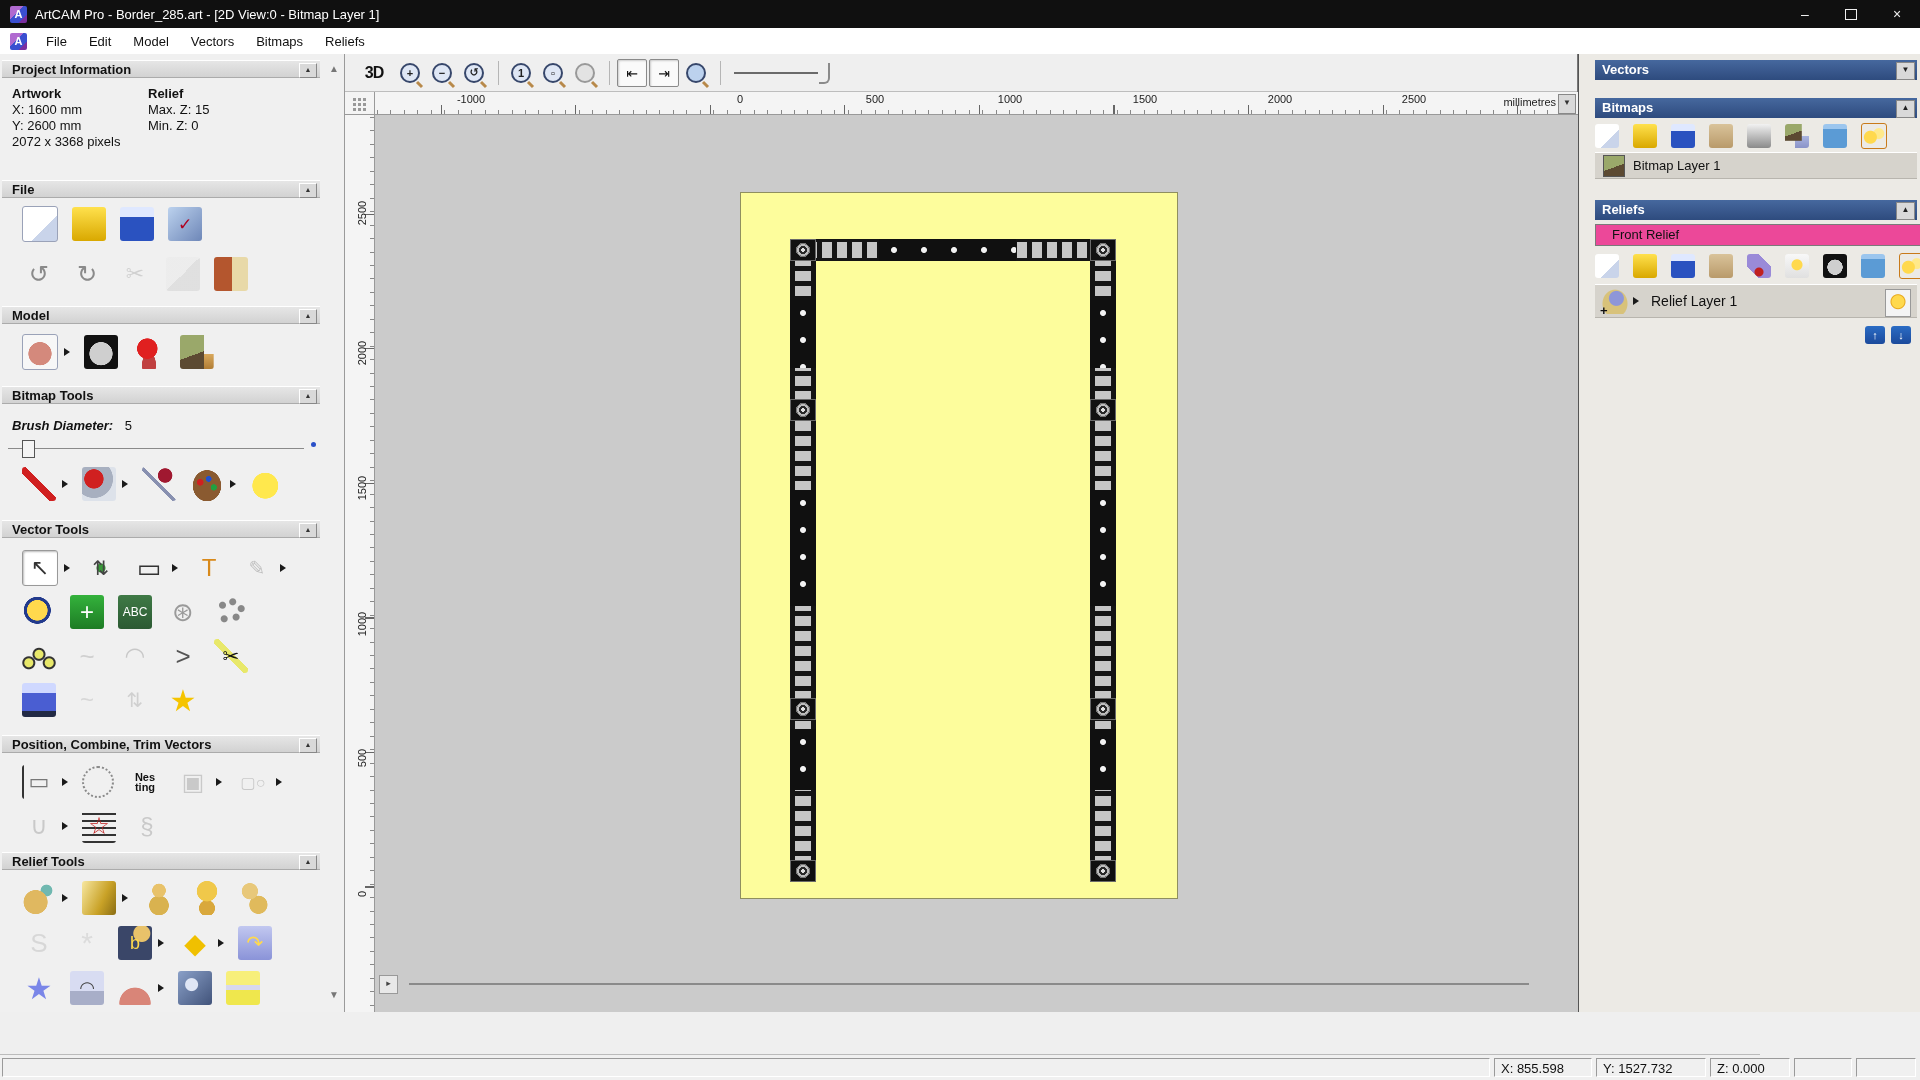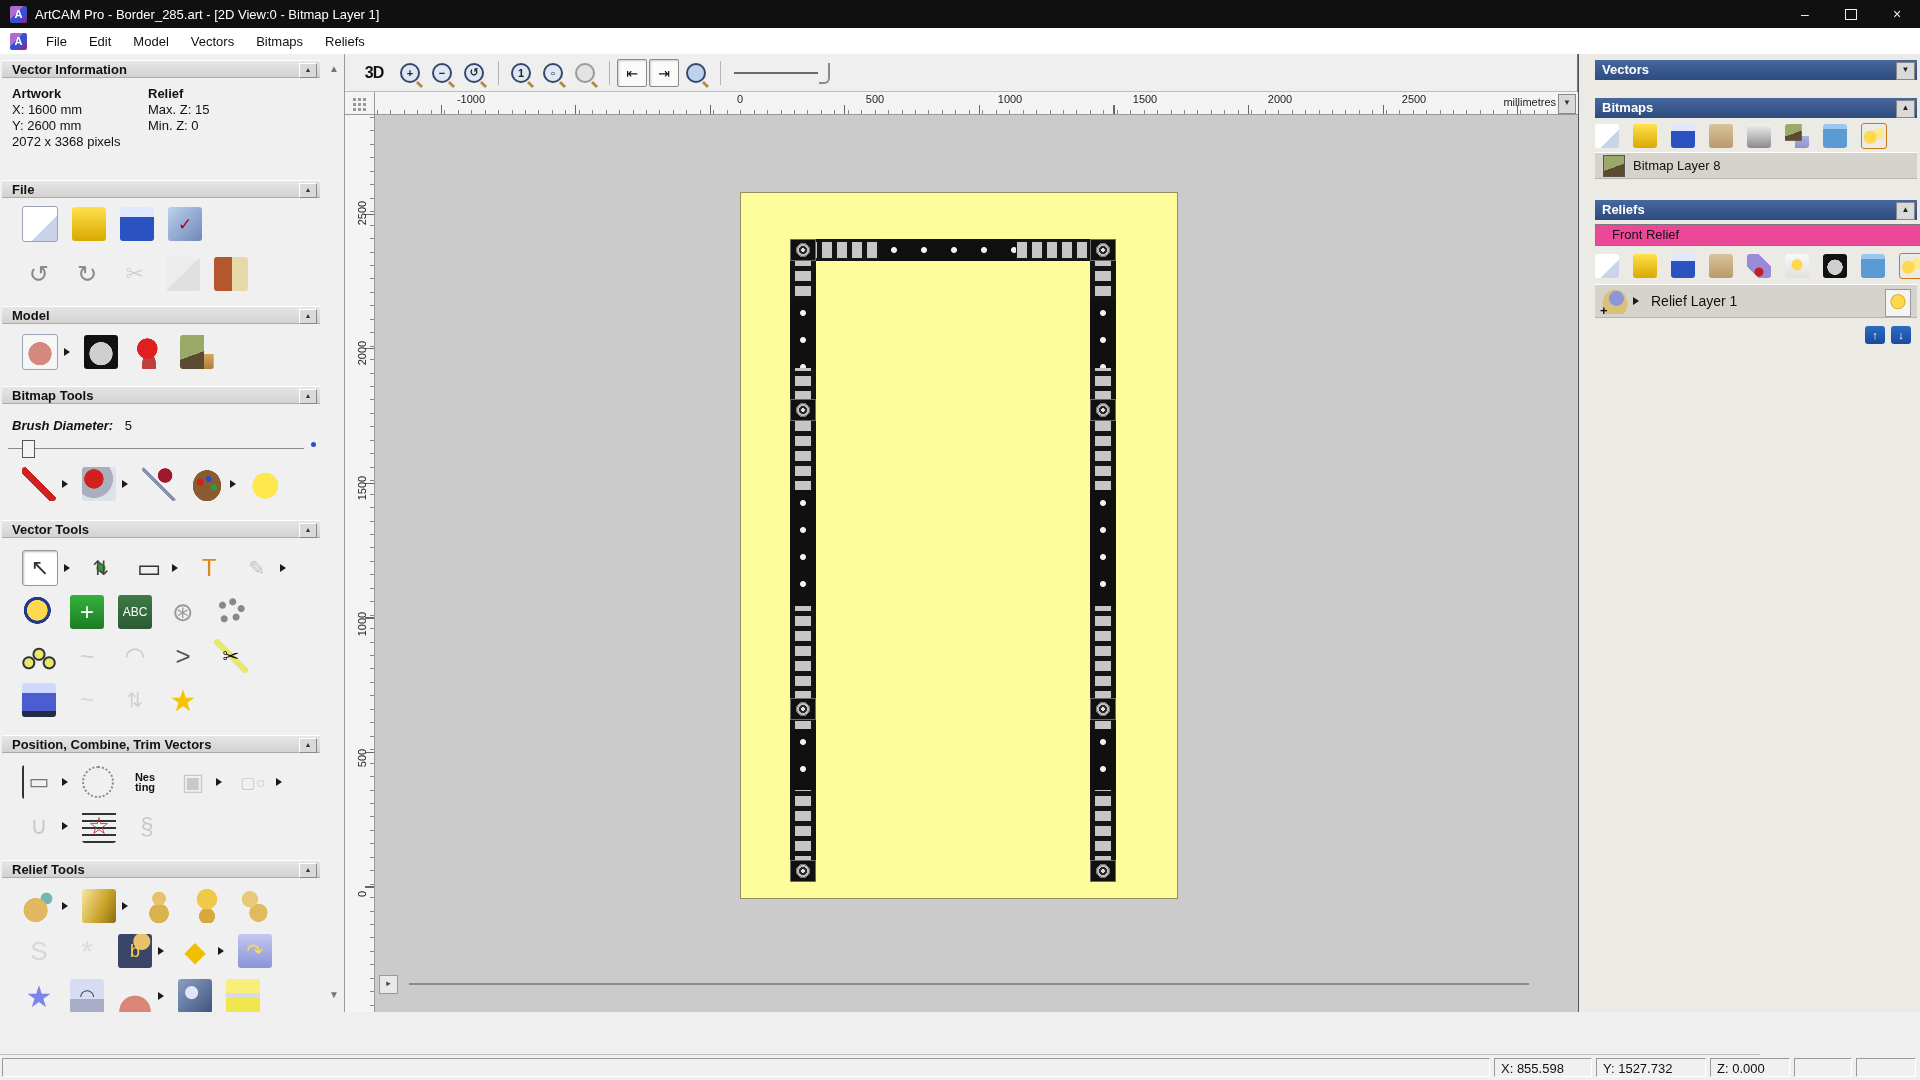--- a/index.html
+++ b/index.html
@@ -131,21 +131,21 @@
     <div class="menuitem">File</div>
     <div class="menuitem">Edit</div>
     <div class="menuitem">Model</div>
     <div class="menuitem">Vectors</div>
     <div class="menuitem">Bitmaps</div>
     <div class="menuitem">Reliefs</div>
   </div>
 
   <div class="left-panel">
     <div class="sect-header">
-      <span>Vector Information</span>
+      <span>Project Information</span>
       <span class="collapse-btn">▲</span>
     </div>
     <div class="info-block">
       <div class="info-col" style="left:12px;">
         <b>Artwork</b><br>
         <span>X: 1600 mm</span><br>
         <span>Y: 2600 mm</span><br>
         <span>2072 x 3368 pixels</span>
       </div>
       <div class="info-col" style="left:148px;">
@@ -258,21 +258,21 @@
         <span class="chip gray" style="color: rgb(154, 154, 154); font-size: 16px;">▢○</span>
         <span class="fly"></span>
       </div>
     <div class="iconrow" style="margin-top:2px;">
         <span class="chip gray" style="color: rgb(154, 154, 154); font-size: 24px;">∪</span>
         <span class="fly"></span>
         <span class="chip " style="background: repeating-linear-gradient(0deg, rgb(51, 51, 51) 0px, rgb(51, 51, 51) 2px, transparent 2px, transparent 7px); color: rgb(192, 32, 32); font-size: 24px;">☆</span>
         <span class="chip gray" style="color: rgb(154, 154, 154); font-size: 24px;">§</span>
       </div>
 
-    <div class="sect-header" style="margin-top:14px;">
+    <div class="sect-header" style="margin-top:6px;">
       <span>Relief Tools</span>
       <span class="collapse-btn">▲</span>
     </div>
     <div class="iconrow" style="margin-top:6px;height:44px;">
         <span class="chip " style="background: radial-gradient(circle at 40% 62%, rgb(224, 184, 96) 40%, transparent 42%), radial-gradient(circle at 72% 28%, rgb(112, 184, 176) 16%, transparent 18%);"></span>
         <span class="fly"></span>
         <span class="chip " style="background: linear-gradient(115deg, rgb(247, 231, 160), rgb(201, 162, 39) 60%, rgb(138, 109, 20));"></span>
         <span class="fly"></span>
         <span class="chip " style="background: radial-gradient(circle at 50% 28%, rgb(232, 194, 106) 22%, transparent 24%), radial-gradient(circle at 50% 72%, rgb(217, 178, 79) 32%, transparent 34%);"></span>
         <span class="chip " style="background: radial-gradient(circle at 50% 30%, rgb(240, 200, 74) 34%, transparent 36%), radial-gradient(circle at 50% 80%, rgb(217, 168, 60) 24%, transparent 26%);"></span>
@@ -416,21 +416,21 @@
           <span class="chip sm" style="background: linear-gradient(rgb(255, 225, 77), rgb(217, 168, 0));"></span>
           <span class="chip sm" style="background: linear-gradient(rgb(223, 232, 255) 0px, rgb(223, 232, 255) 30%, rgb(42, 82, 192) 30%);"></span>
           <span class="chip sm" style="background: linear-gradient(rgb(217, 195, 154), rgb(185, 154, 106));"></span>
           <span class="chip sm" style="background: linear-gradient(rgb(242, 242, 242), rgb(138, 138, 138));"></span>
           <span class="chip sm" style="background: linear-gradient(160deg, rgb(154, 168, 106) 0px, rgb(154, 168, 106) 55%, rgb(92, 74, 50) 55%) left top / 70% 70% no-repeat, linear-gradient(rgb(170, 180, 224), rgb(138, 147, 200)) right bottom / 60% 50% no-repeat;"></span>
           <span class="chip sm" style="background: linear-gradient(rgb(156, 198, 238) 0px, rgb(156, 198, 238) 22%, rgb(91, 155, 213) 22%);"></span>
           <span class="chip sm hl" style="background: radial-gradient(circle at 35% 55%, rgb(255, 217, 77) 6px, transparent 7px), radial-gradient(circle at 70% 40%, rgb(255, 233, 138) 5px, transparent 6px);"></span>
         </div>
       <div class="layer-row" style="top:98px;height:27px;">
         <span class="thumb"></span>
-        <span>Bitmap Layer 8</span>
+        <span>Bitmap Layer 1</span>
       </div>
 
       <div class="rp-header" style="top:146px;">
         <span>Reliefs</span>
         <span class="rp-hbtn">▲</span>
       </div>
       <div class="combo" style="top:170px;">
         <span>Front Relief</span>
         <span class="combo-btn">▼</span>
       </div>

